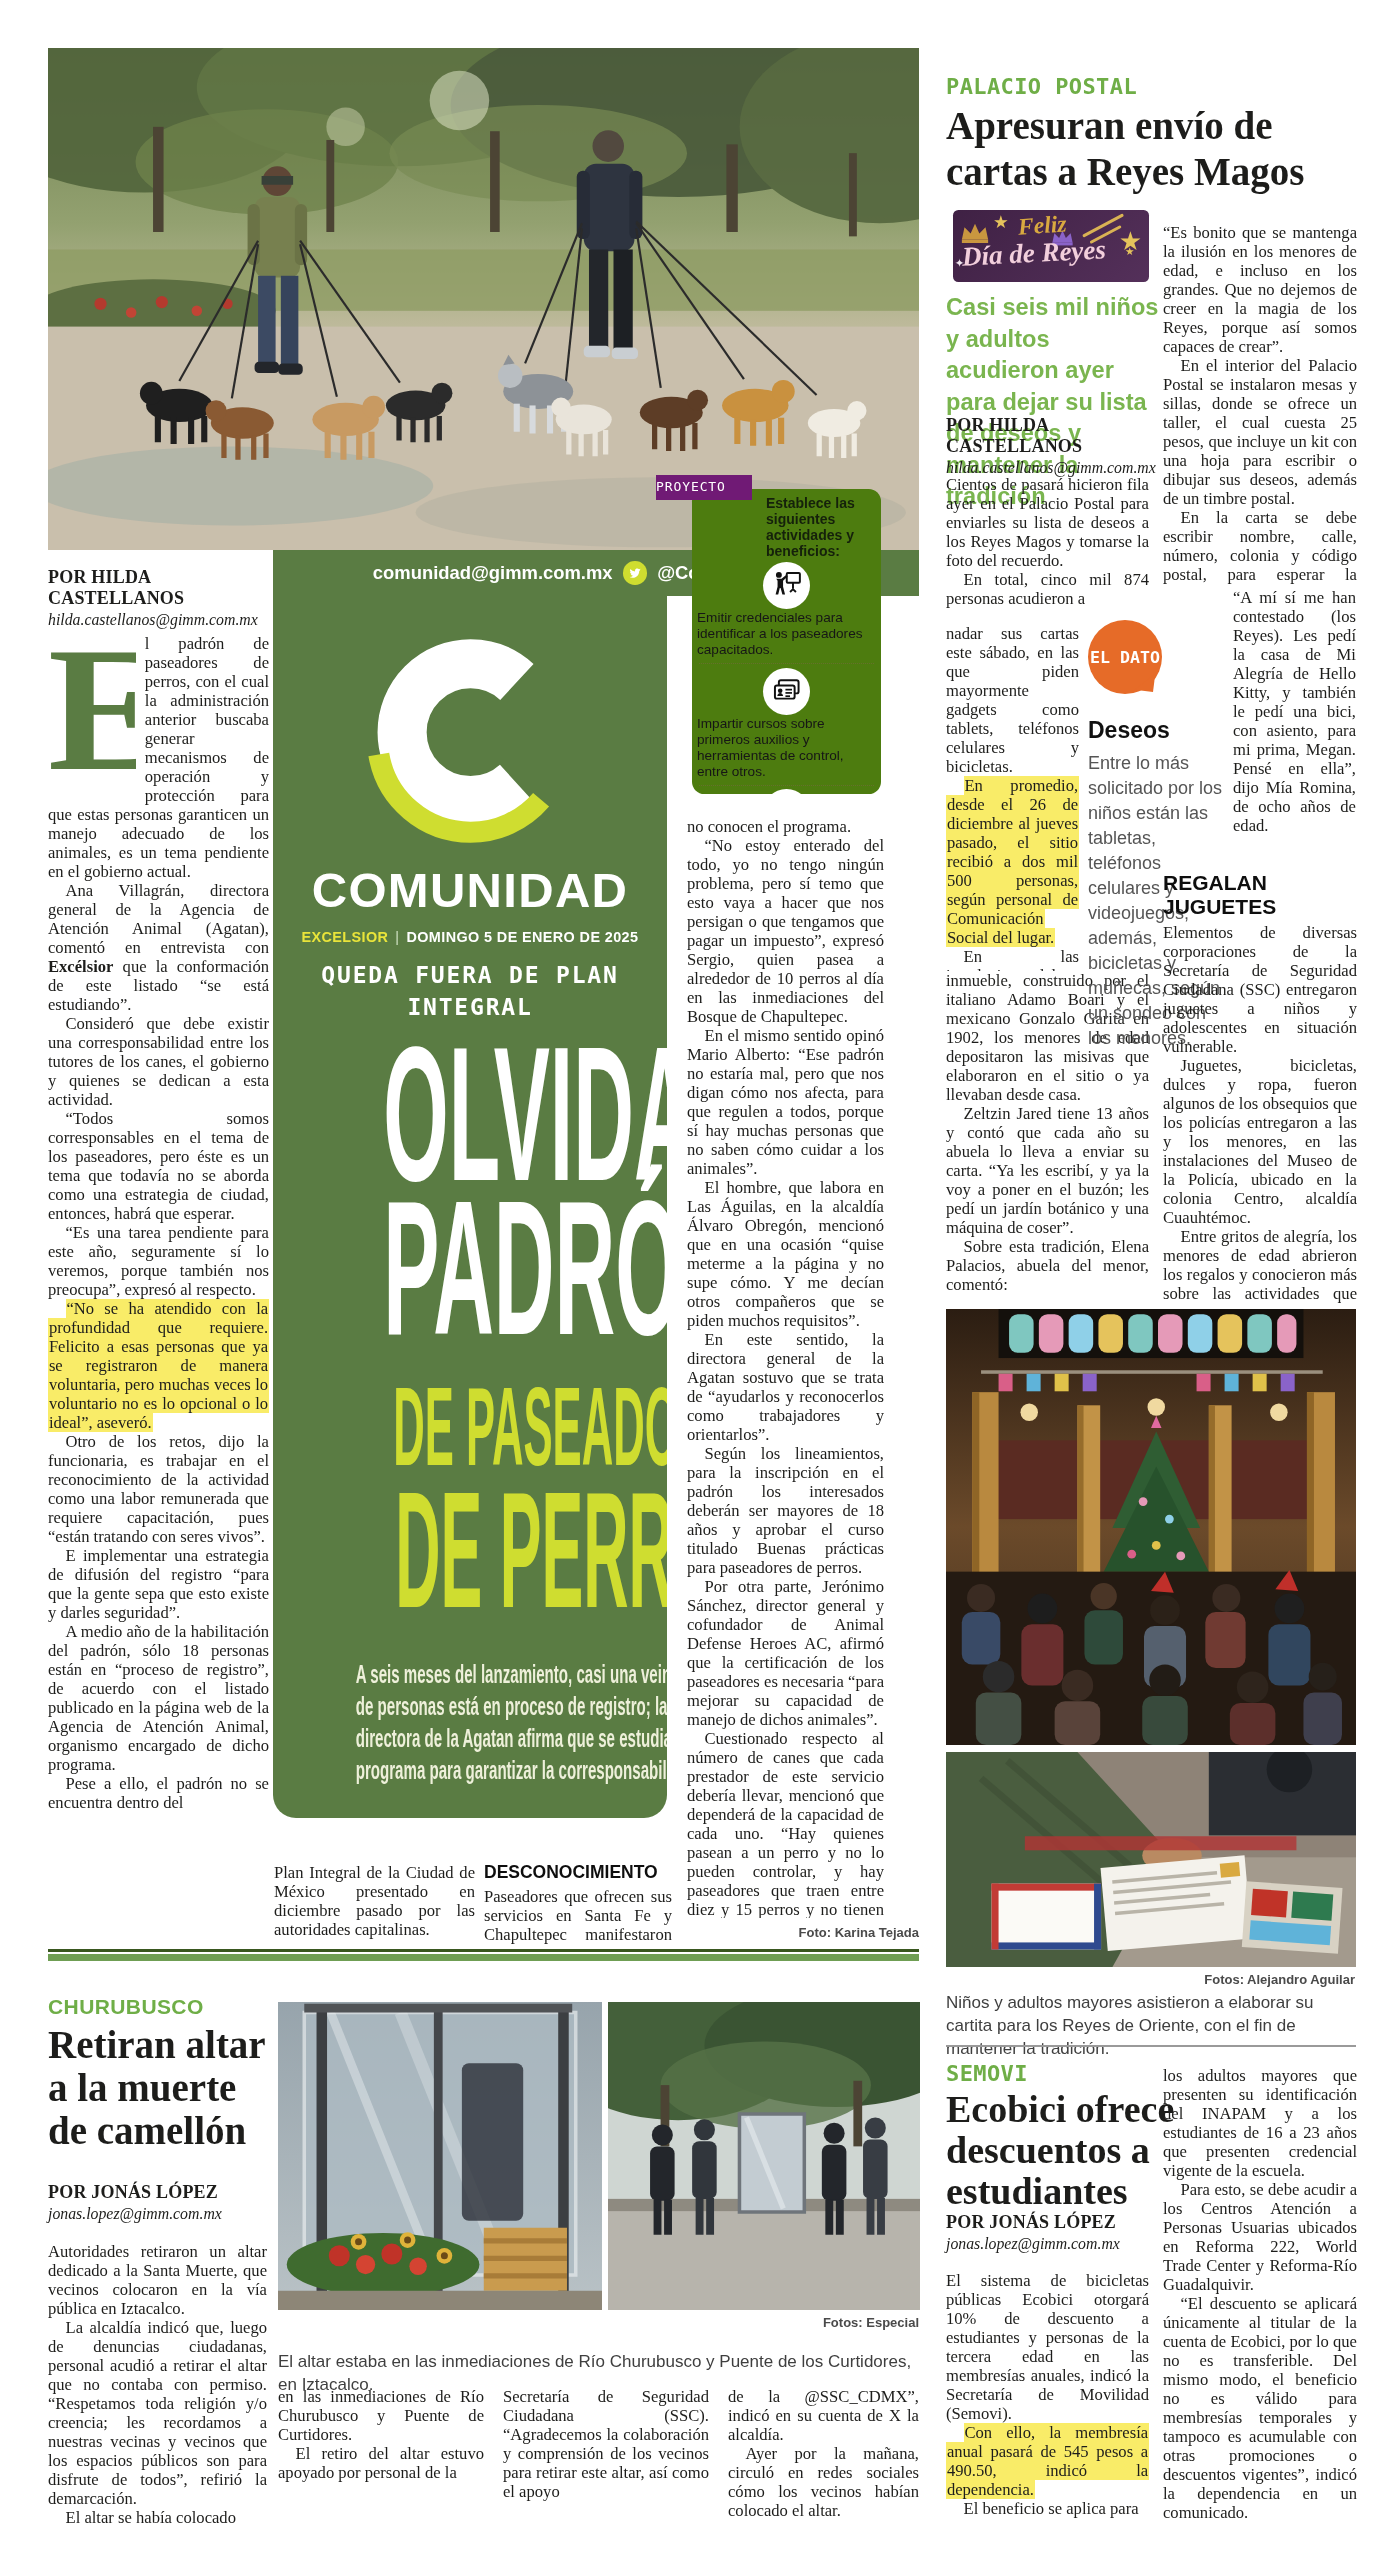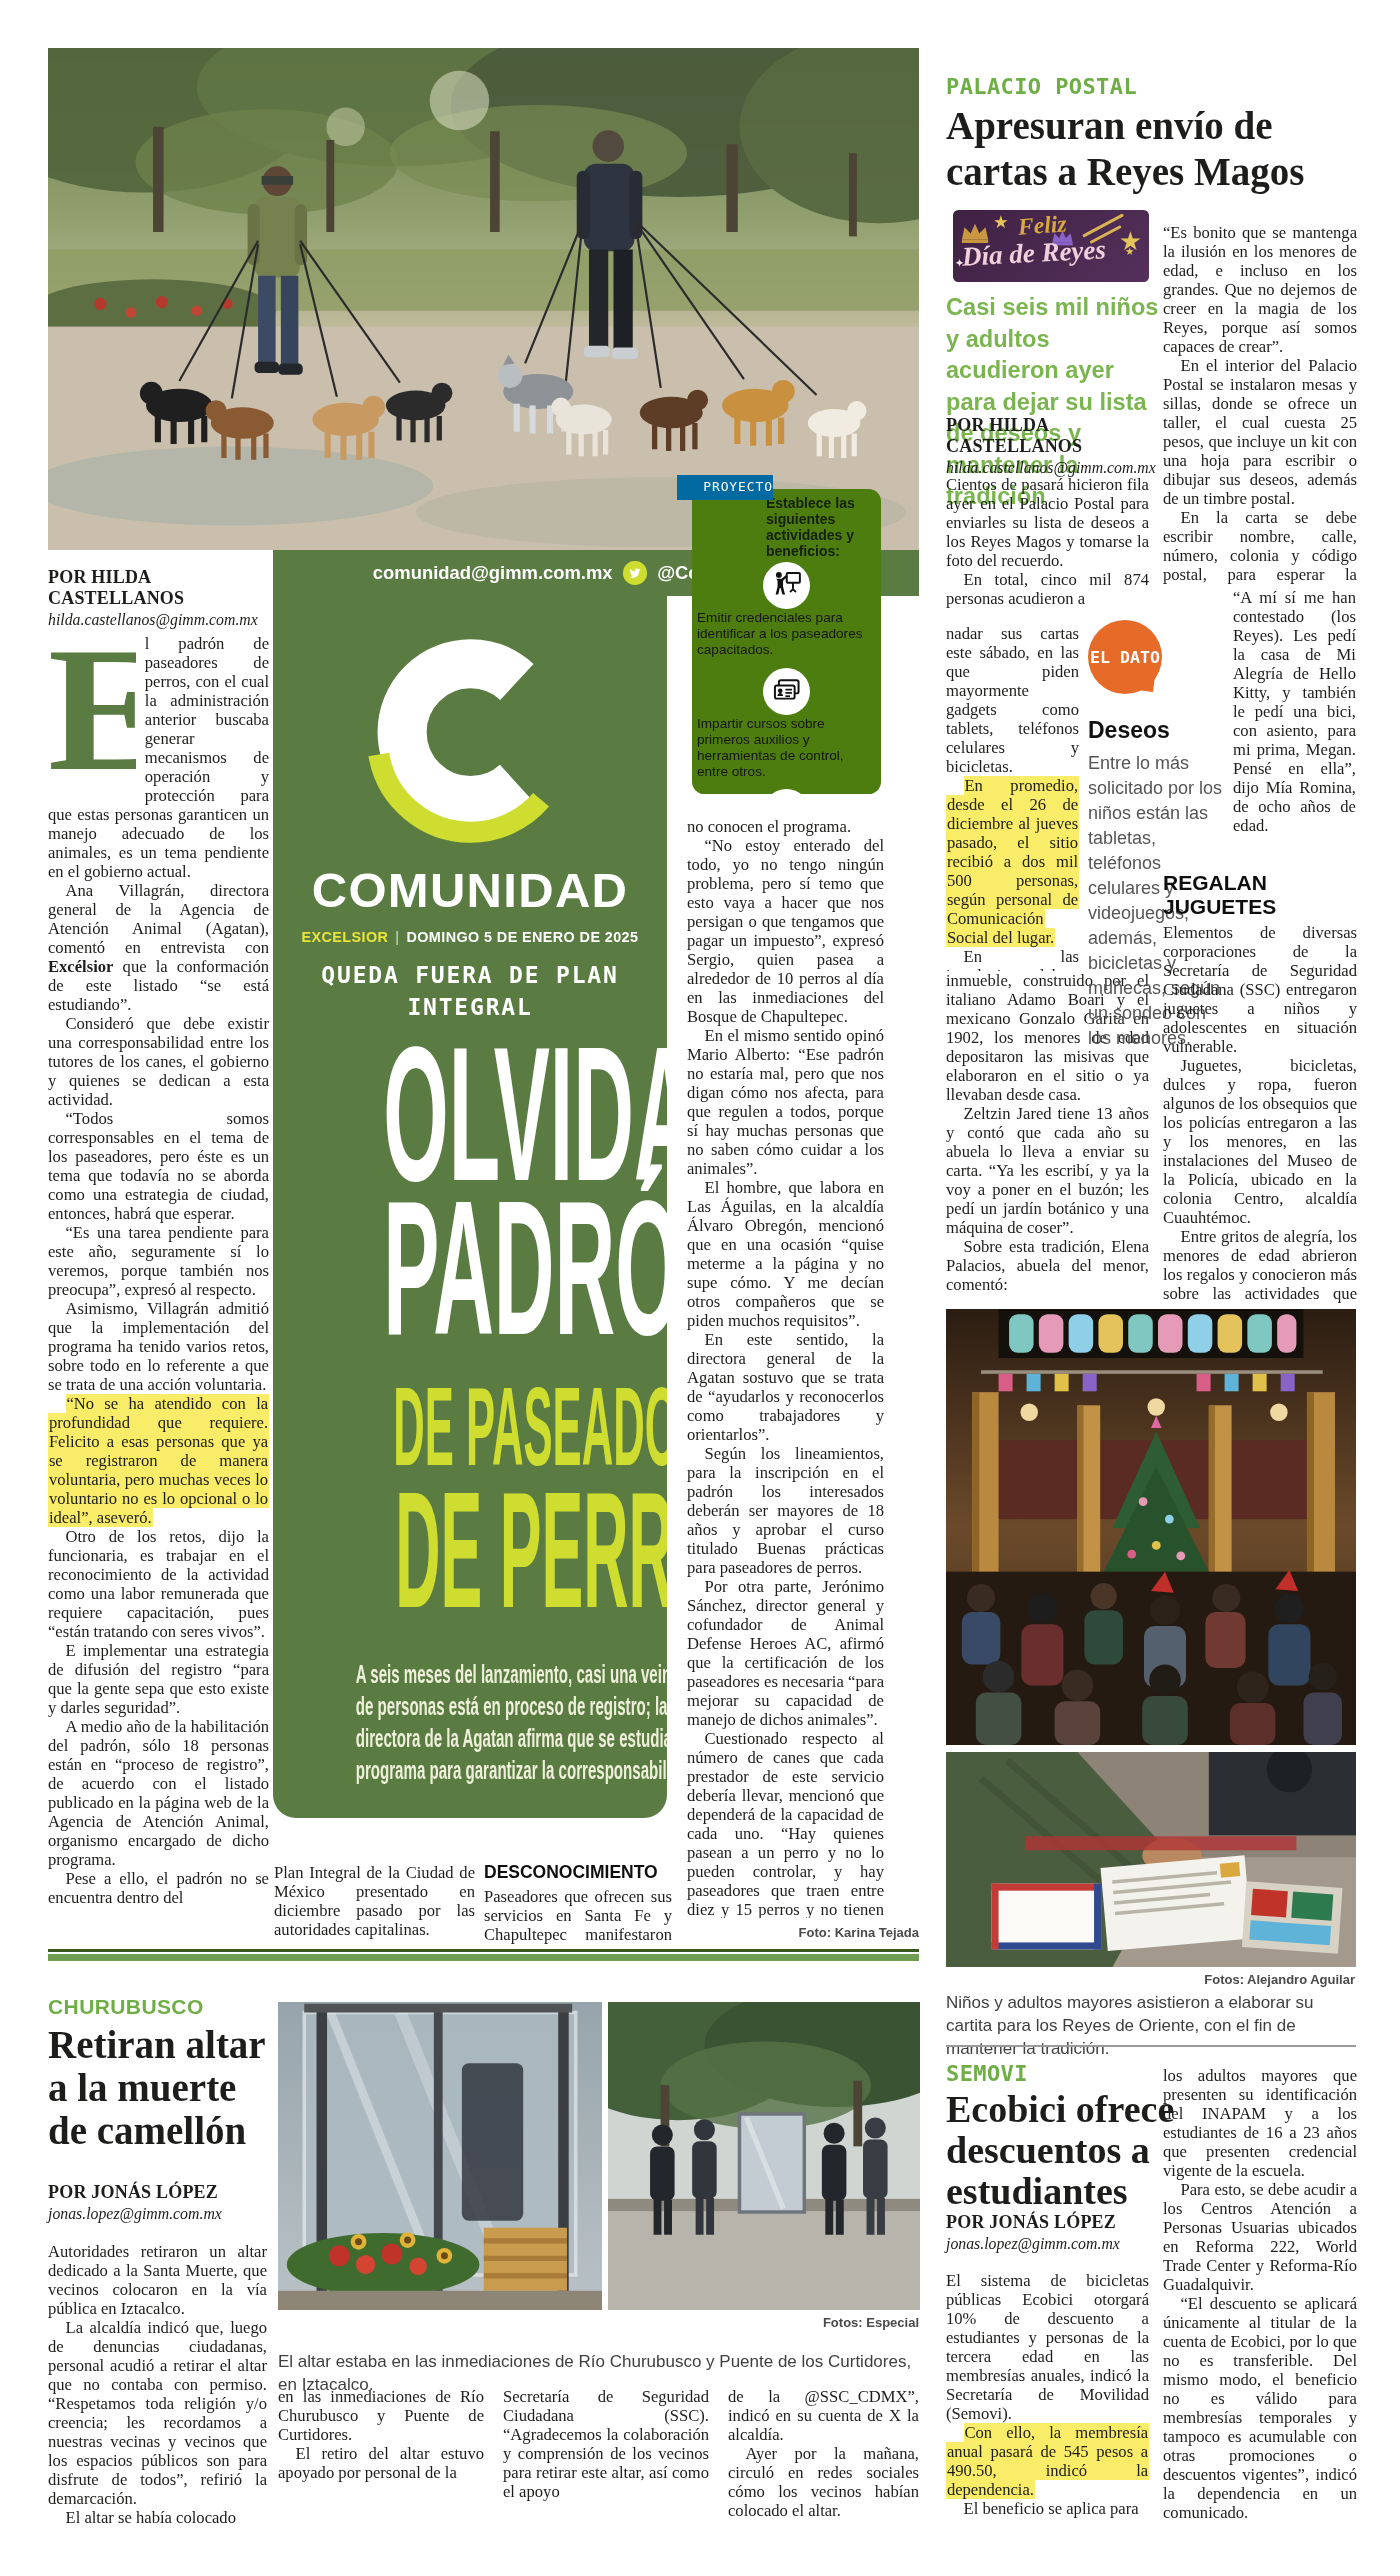--- a/index.html
+++ b/index.html
@@ -27,21 +27,21 @@
   .ph svg{display:block}
 
   
   .cap-bar{left:273px;top:550px;width:646px;height:46px;background:#5a7c43;color:#fff;
            display:flex;align-items:center;justify-content:center;gap:10.5px;
            font-family:"Liberation Sans",sans-serif;font-weight:700;font-size:18.4px}
   .twc{width:23.6px;height:23.6px;border-radius:50%;background:#cfdd30;display:flex;align-items:center;justify-content:center}
 
   
   .proy-box{left:692px;top:489px;width:189px;height:305px;background:#4d7c0f;border-radius:12.3px;overflow:hidden}
-  .proy-badge{left:677px;top:475px;width:96px;height:24.5px;background:#0369a1;color:#fff;text-align:right;
+  .proy-badge{left:656px;top:475px;width:96px;height:24.5px;background:#701a75;color:#fff;text-align:left;
               font-family:"DejaVu Sans Mono",monospace;font-size:13px;line-height:24.5px;letter-spacing:0.9px;z-index:5}
   .proy-intro{margin:6.1px 7px 1.8px 74px;font-weight:700;font-size:14px;line-height:16px;color:#15210b;text-align:left}
   .proy-item{padding:0 5px;text-align:left}
   .proy-ic{width:47px;height:47px;border-radius:50%;background:#fff;margin:2.6px auto 1.8px;
            display:flex;align-items:center;justify-content:center}
   .proy-cap{font-size:13.6px;line-height:15.8px;color:#161616}
   .proy-dots{border-top:1.8px dotted #66702c;margin:5.3px 1.8px 3.5px}
 
   
   .banner{left:273px;top:595px;width:394px;height:1223px;background:#5a7c43;color:#fff;
@@ -305,21 +305,20 @@
     <div class="by-mail">hilda.castellanos@gimm.com.mx</div>
   </div>
   <div class="abs tcol" style="left:48px;top:634px;width:221px;height:1282px">
     <span class="dropcap">E</span>
     <div>
         <p><span>l padrón de paseadores de perros, con el cual la administración anterior buscaba generar mecanismos de operación y protección para que estas personas garanticen un manejo adecuado de los animales, es un tema pendiente en el gobierno actual.</span></p>
         <p><span>Ana Villagrán, directora general de la Agencia de Atención Animal (Agatan), comentó en entrevista con </span><span class="b">Excélsior</span><span> que la conformación de este listado “se está estudiando”.</span></p>
         <p><span>Consideró que debe existir una corresponsabilidad entre los tutores de los canes, el gobierno y quienes se dedican a esta actividad.</span></p>
         <p><span>“Todos somos corresponsables en el tema de los paseadores, pero éste es un tema que todavía no se aborda como una estrategia de ciudad, entonces, habrá que esperar.</span></p>
         <p><span>“Es una tarea pendiente para este año, seguramente sí lo veremos, porque también nos preocupa”, expresó al respecto.</span></p>
-        <p><span>Asimismo, Villagrán admitió que la implementación del programa ha tenido varios retos, sobre todo en lo referente a que se trata de una acción voluntaria.</span></p>
         <p><span class="hl">“No se ha atendido con la profundidad que requiere. Felicito a esas personas que ya se registraron de manera voluntaria, pero muchas veces lo voluntario no es lo opcional o lo ideal”, aseveró.</span></p>
         <p><span>Otro de los retos, dijo la funcionaria, es trabajar en el reconocimiento de la actividad como una labor remunerada que requiere capacitación, pues “están tratando con seres vivos”.</span></p>
         <p><span>E implementar una estrategia de difusión del registro “para que la gente sepa que esto existe y darles seguridad”.</span></p>
         <p><span>A medio año de la habilitación del padrón, sólo 18 personas están en “proceso de registro”, de acuerdo con el listado publicado en la página web de la Agencia de Atención Animal, organismo encargado de dicho programa.</span></p>
         <p><span>Pese a ello, el padrón no se encuentra dentro del</span></p>
       </div>
   </div>
 
   <div class="abs banner">
     <svg class="b-logo" width="221" height="221" viewBox="0 0 252 252">

